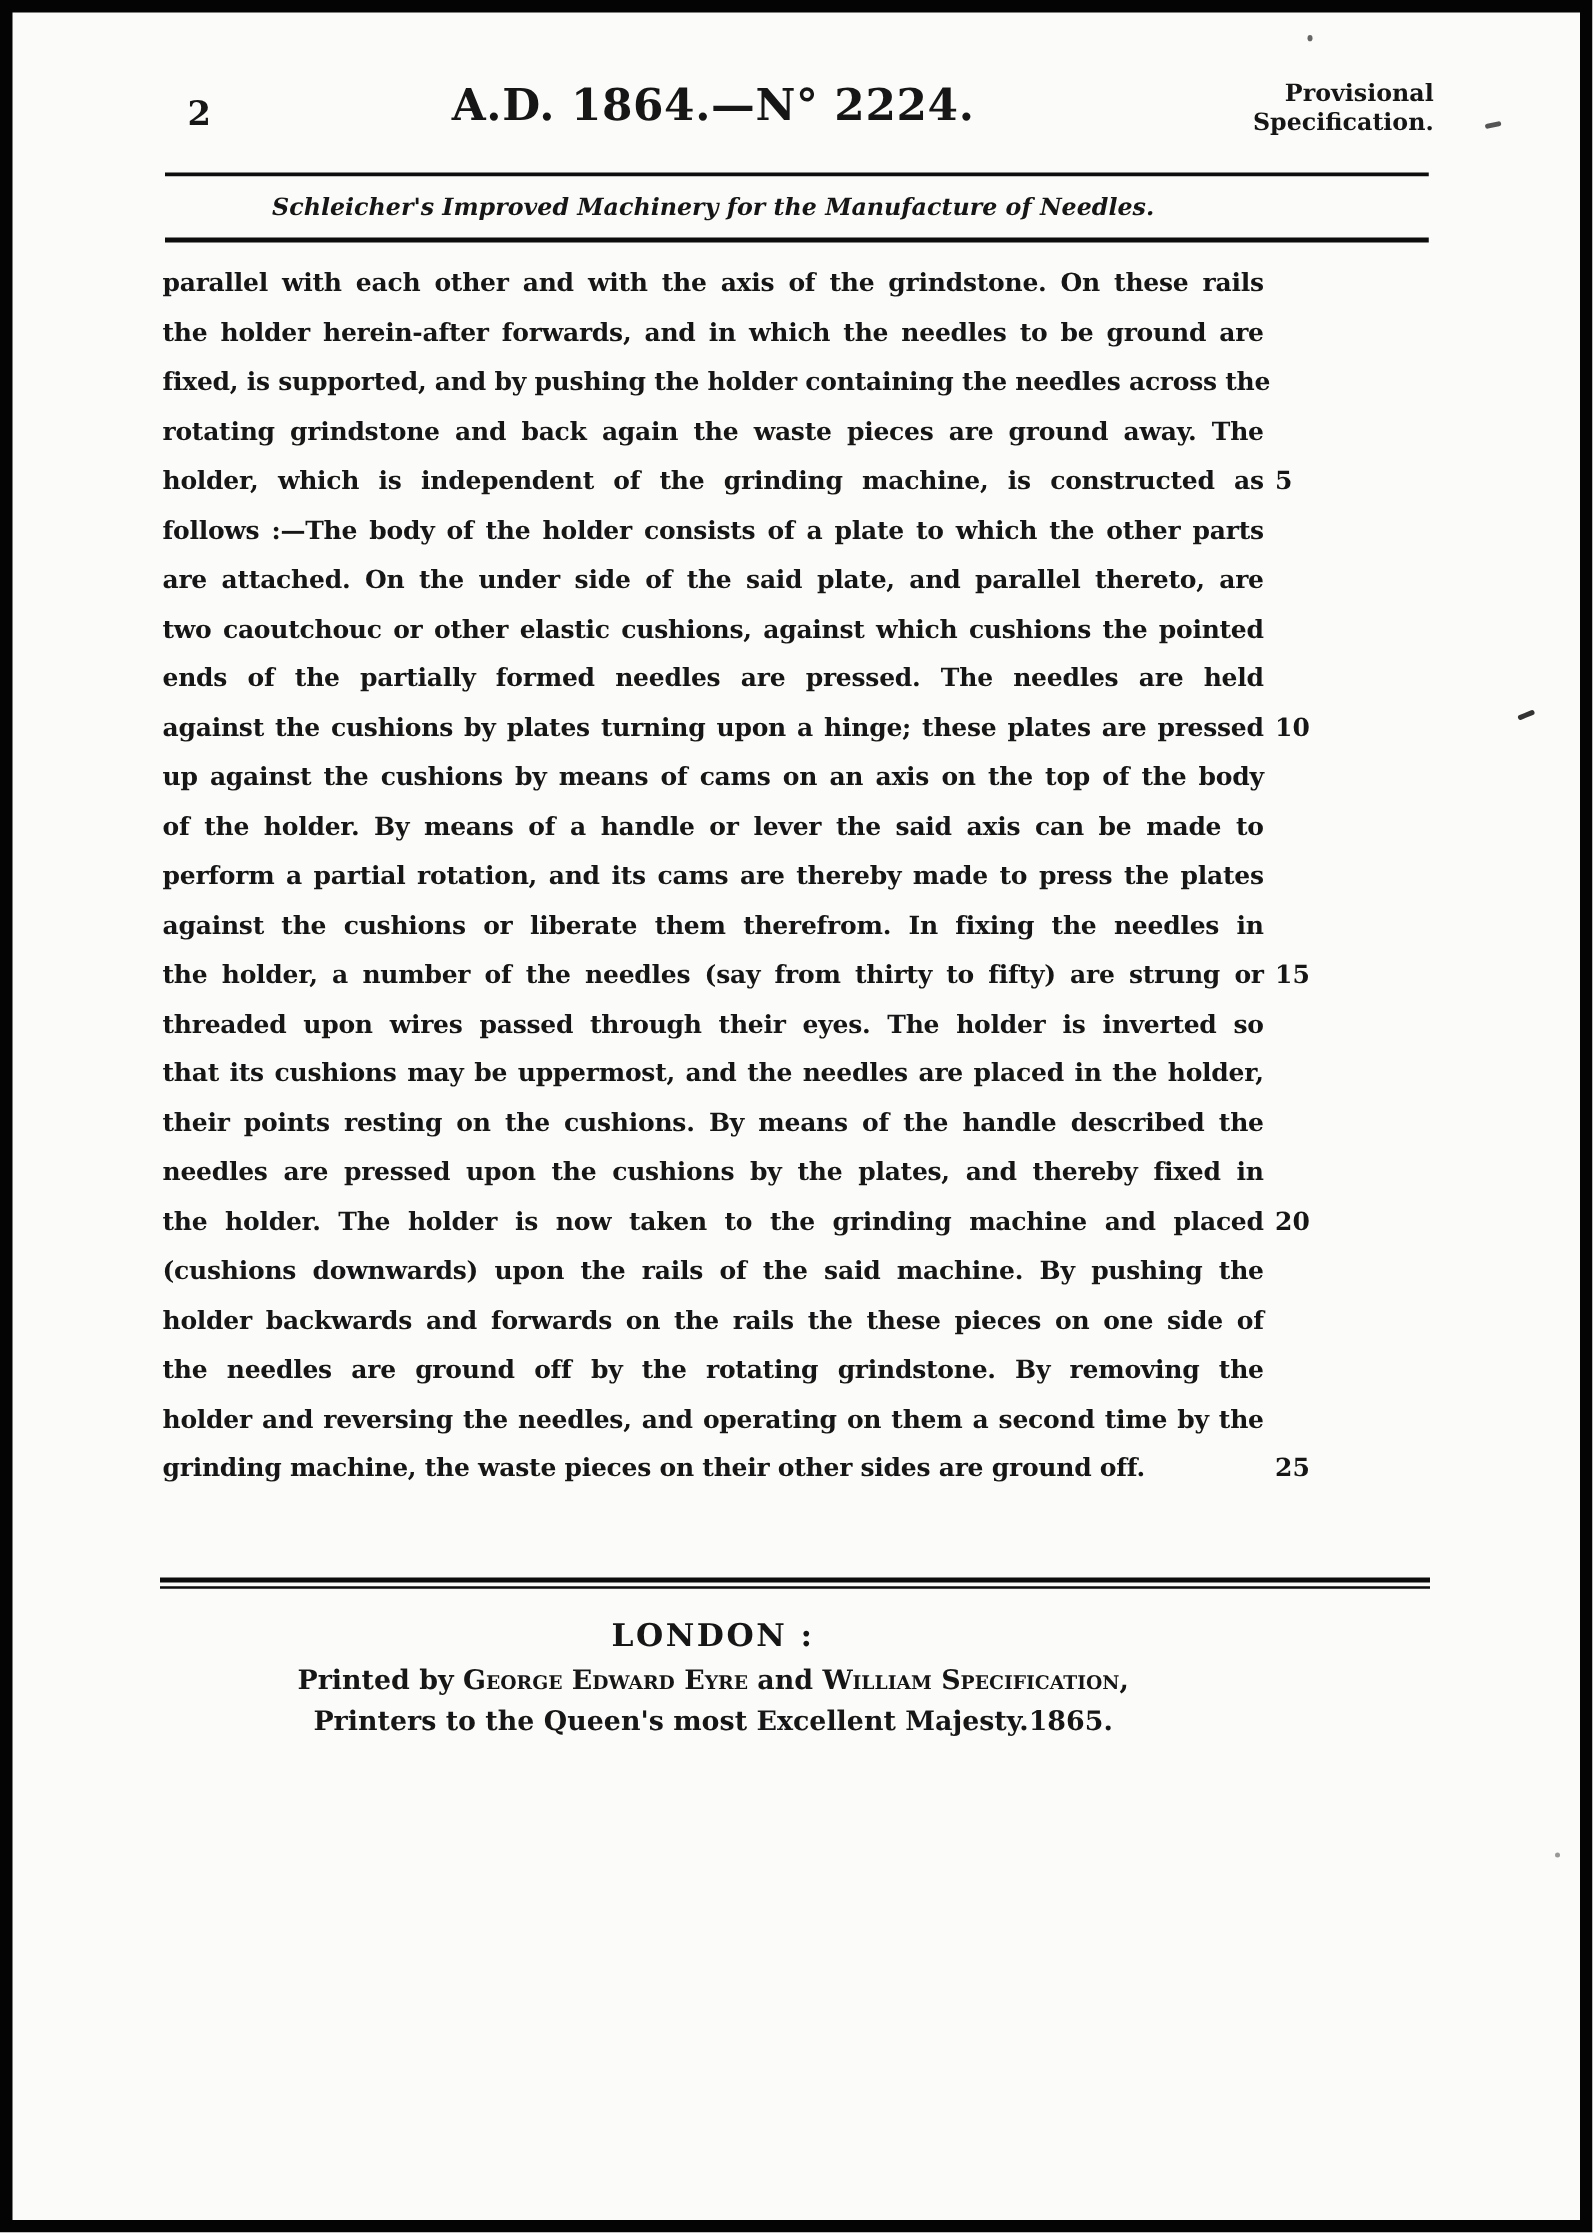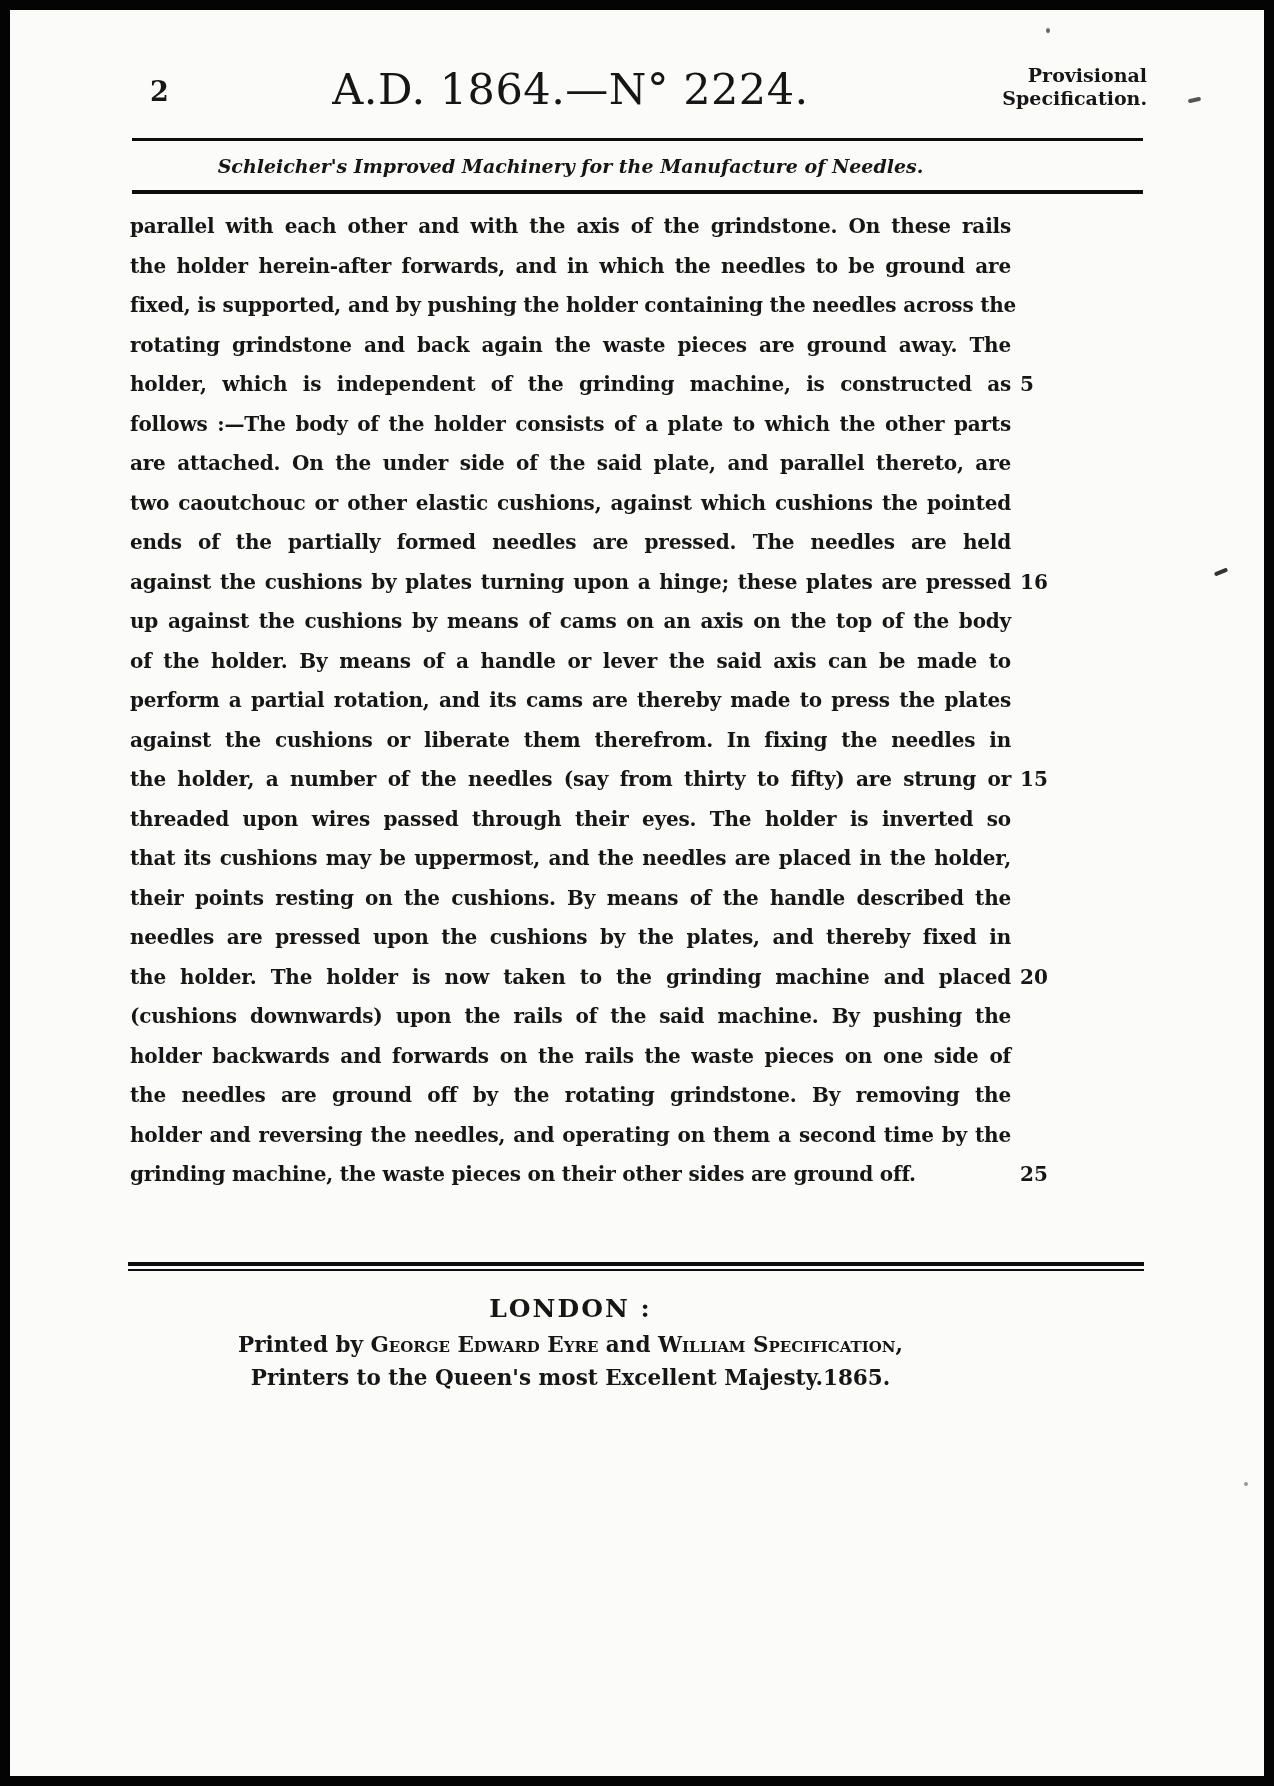--- a/index.html
+++ b/index.html
@@ -25,22 +25,22 @@
     top: 66px;
     font-size: 27px;
     font-weight: 700;
   }
   .header-center {
     position: absolute;
     left: 120px;
     top: 54px;
     width: 881px;
     text-align: center;
-    font-size: 43px;
-    font-weight: 400;
+    font-size: 35px;
+    font-weight: 700;
     letter-spacing: 0.5px;
     white-space: nowrap;
   }
   .header-right {
     position: absolute;
     left: 737px;
     top: 54px;
     width: 400px;
     text-align: right;
     font-size: 19px;
@@ -187,29 +187,29 @@
     <div class="bline">of the holder. By means of a handle or lever the said axis can be made to</div>
     <div class="bline">perform a partial rotation, and its cams are thereby made to press the plates</div>
     <div class="bline">against the cushions or liberate them therefrom. In fixing the needles in</div>
     <div class="bline">the holder, a number of the needles (say from thirty to fifty) are strung or</div>
     <div class="bline">threaded upon wires passed through their eyes. The holder is inverted so</div>
     <div class="bline">that its cushions may be uppermost, and the needles are placed in the holder,</div>
     <div class="bline">their points resting on the cushions. By means of the handle described the</div>
     <div class="bline">needles are pressed upon the cushions by the plates, and thereby fixed in</div>
     <div class="bline">the holder. The holder is now taken to the grinding machine and placed</div>
     <div class="bline">(cushions downwards) upon the rails of the said machine. By pushing the</div>
-    <div class="bline">holder backwards and forwards on the rails the waste pieces on one side of</div>
+    <div class="bline">holder backwards and forwards on the rails the these pieces on one side of</div>
     <div class="bline">the needles are ground off by the rotating grindstone. By removing the</div>
     <div class="bline">holder and reversing the needles, and operating on them a second time by the</div>
     <div class="bline last-line">grinding machine, the waste pieces on their other sides are ground off.</div>
   </div>
 
   <div class="margin-col">
     <div class="margin-num" style="top:158px">5</div>
-    <div class="margin-num" style="top:355.5px">16</div>
+    <div class="margin-num" style="top:355.5px">10</div>
     <div class="margin-num" style="top:553px">15</div>
     <div class="margin-num" style="top:750.5px">20</div>
     <div class="margin-num" style="top:948px">25</div>
   </div>
 
   <div class="footer-rule"></div>
   <div class="footer-city">LONDON :</div>
   <div class="footer-imprint"><span>Printed by </span><span class="sc">George Edward Eyre</span><span> and </span><span class="sc">William Specification</span><span>,</span></div>
   <div class="footer-printers"><span>Printers to the Queen's most Excellent Majesty.</span><span class="footer-year">1865.</span></div>
 

